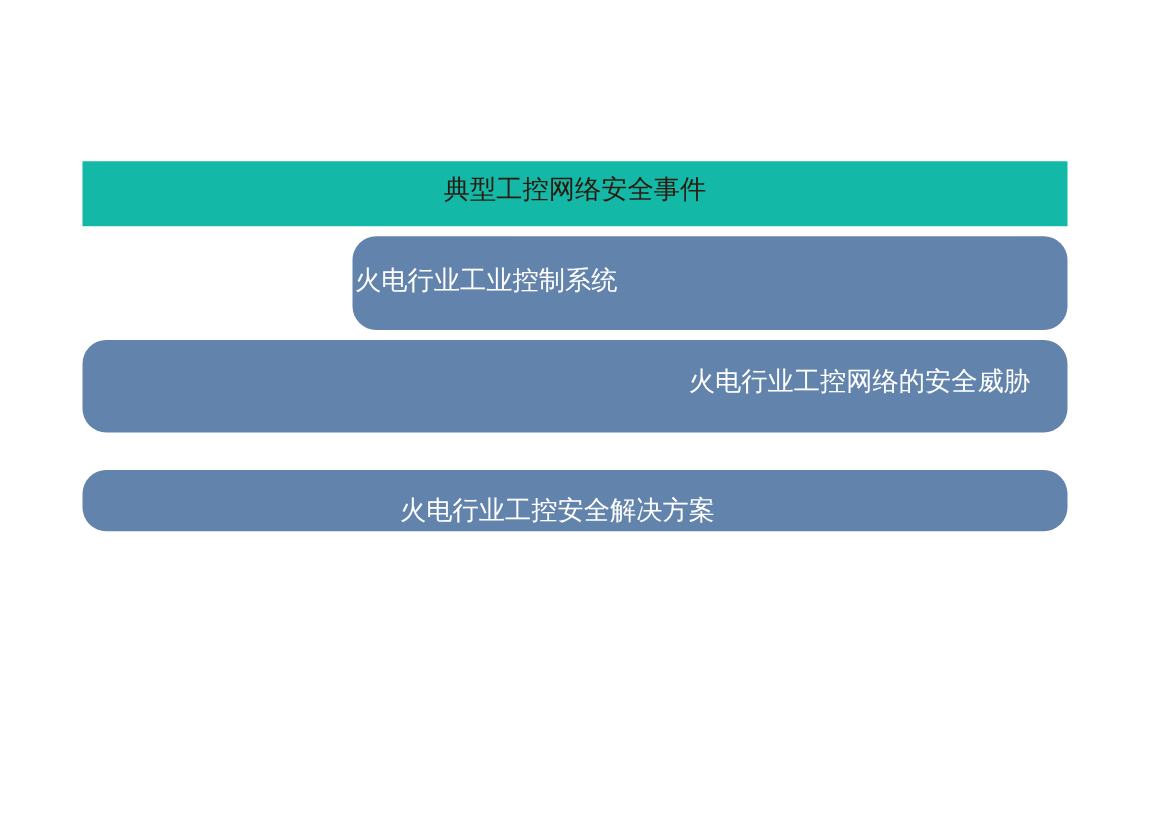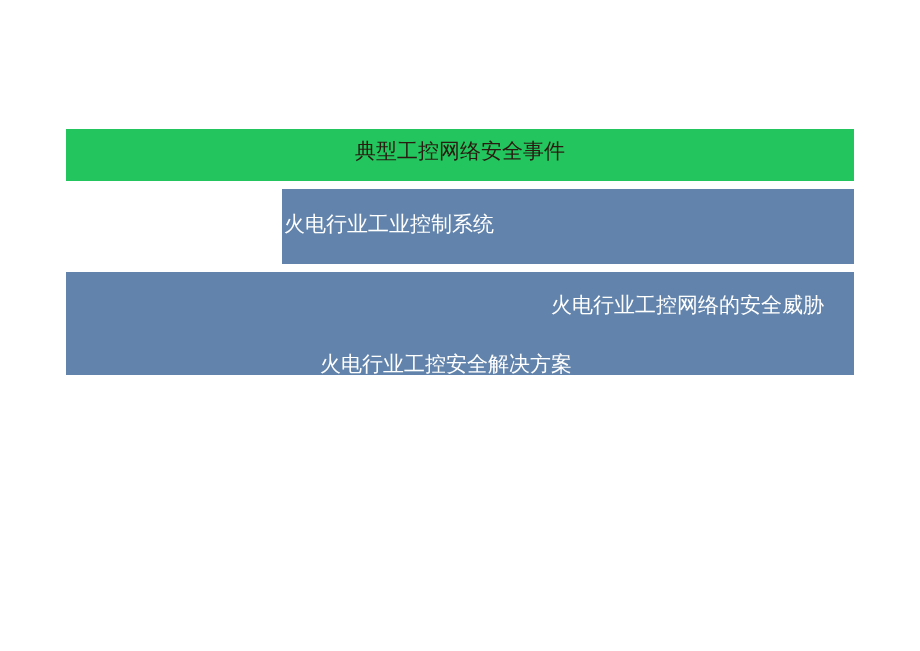--- a/index.html
+++ b/index.html
@@ -20,30 +20,31 @@
       display: flex;
       align-items: center;
       white-space: nowrap;
       letter-spacing: 0px;
     }
     .box-title {
       left: 66px;
       top: 129px;
       width: 788px;
       height: 52px;
-      background: #22c55e;
+      background: #14b8a6;
       justify-content: center;
       color: #2a1a10;
       font-size: 21px;
       padding-bottom: 8px;
     }
     .box-item {
       background: #6283ab;
       color: #ffffff;
       font-size: 21px;
+      border-radius: 19px;
     }
     .box-item-1 {
       left: 282px;
       top: 189px;
       width: 572px;
       height: 75px;
       justify-content: flex-start;
       padding-left: 2px;
       padding-bottom: 6px;
     }
@@ -51,23 +52,23 @@
       left: 66px;
       top: 272px;
       width: 788px;
       height: 74px;
       justify-content: flex-end;
       padding-right: 30px;
       padding-bottom: 8px;
     }
     .box-item-3 {
       left: 66px;
-      top: 339px;
+      top: 376px;
       width: 788px;
-      height: 36px;
+      height: 49px;
       justify-content: center;
       padding-right: 28px;
       padding-top: 14px;
     }
   </style>
 </head>
 <body>
 
 <div class="box box-title">
   <span>典型工控网络安全事件</span>

